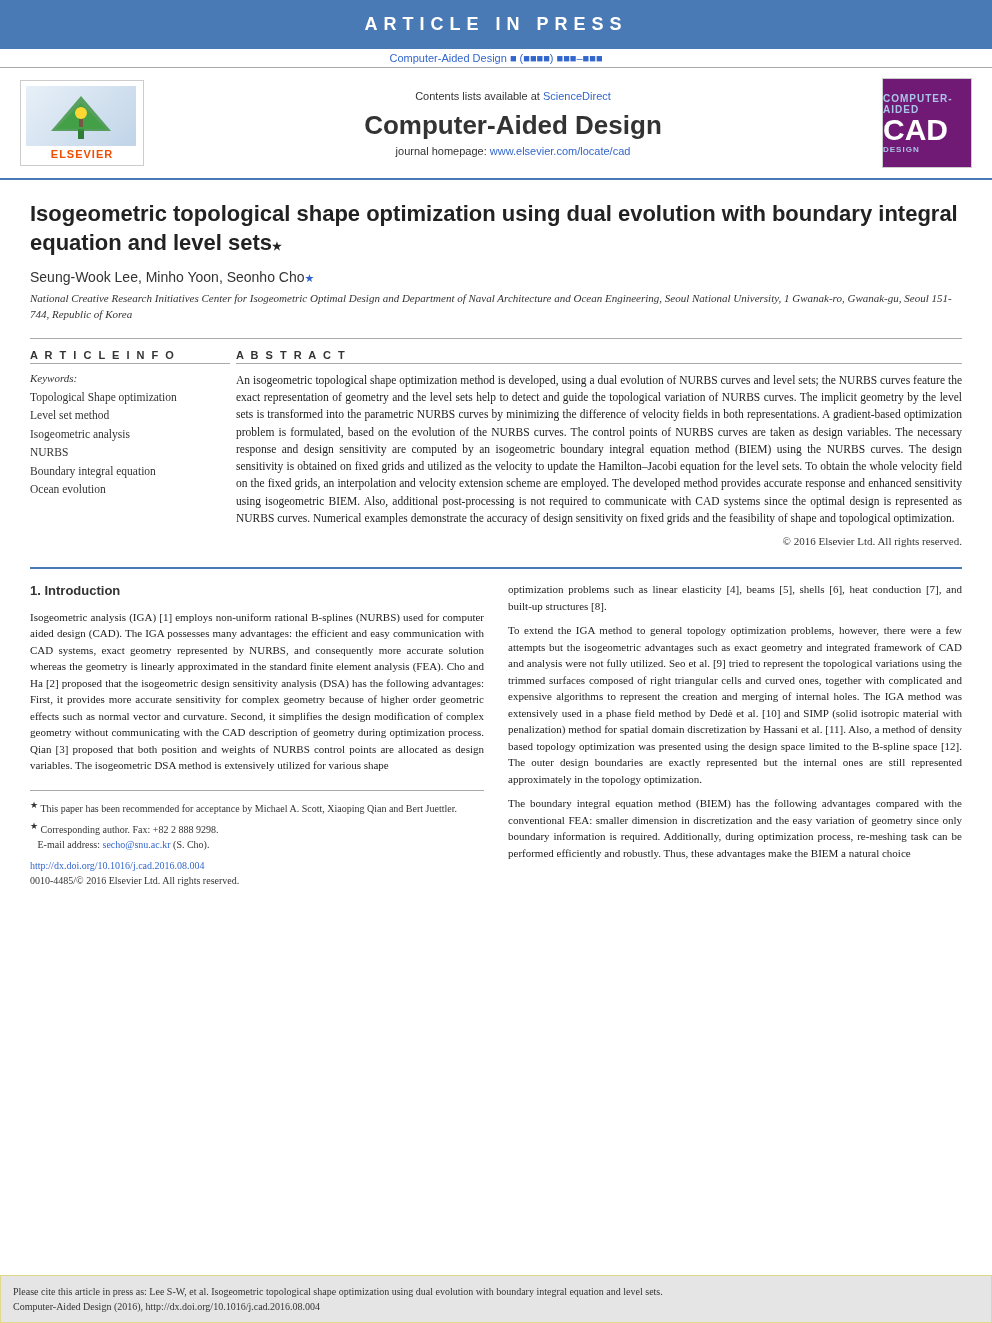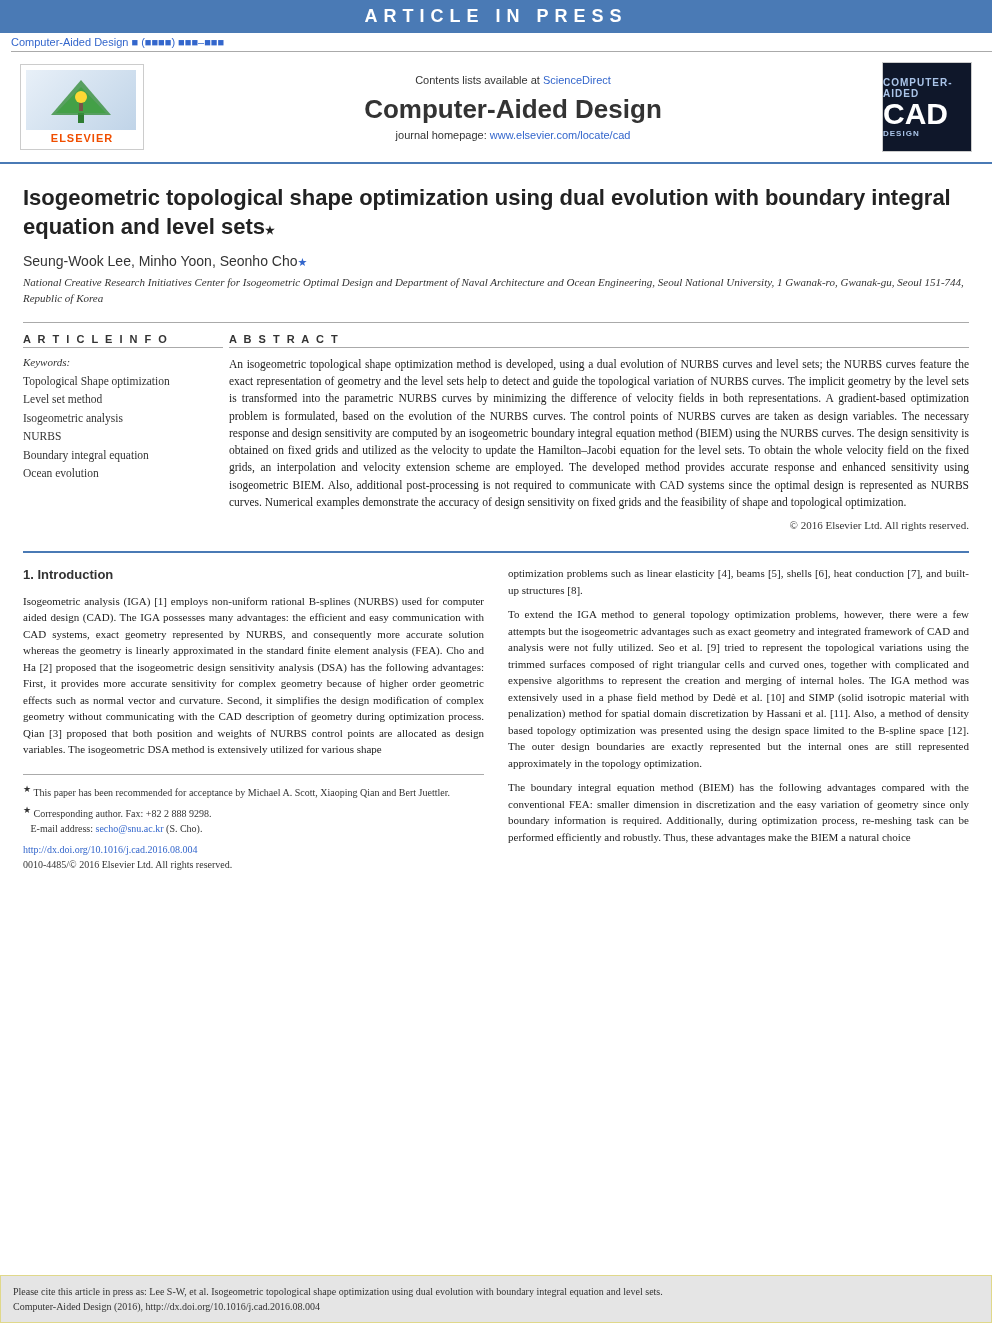--- a/index.html
+++ b/index.html
@@ -9,36 +9,35 @@
       width: 992px;
       min-height: 1323px;
       position: relative;
       overflow-x: hidden;
     }
 
     
     .article-in-press-banner {
       background: #4a7ab5;
       text-align: center;
-      padding: 6px 0;
+      padding: 14px 0;
       color: white;
       font-size: 18px;
       font-weight: bold;
       letter-spacing: 6px;
       font-family: Arial, sans-serif;
     }
 
     .journal-info-bar {
-      text-align: left;
+      text-align: center;
       padding: 3px 0;
       font-size: 11px;
       color: #3366cc;
       font-family: Arial, sans-serif;
       border-bottom: 1px solid #aaa;
-      margin-left: 11px;
     }
 
     
     .header-section {
       display: flex;
       align-items: center;
       padding: 10px 20px;
       border-bottom: 2px solid #4a7ab5;
     }
 
@@ -109,31 +108,31 @@
       color: #3366cc;
     }
 
     .cad-logo-box {
       width: 90px;
       height: 90px;
       border: 1px solid #ccc;
       display: flex;
       align-items: center;
       justify-content: center;
-      background: #0f172a;
+      background: #701a75;
       color: white;
       font-size: 28px;
       font-weight: bold;
       font-family: Arial, sans-serif;
       flex-shrink: 0;
     }
 
     
     .main-content {
-      padding: 20px 23px;
+      padding: 20px 30px;
     }
 
     
     .paper-title {
       font-size: 22px;
       font-weight: bold;
       color: #222;
       line-height: 1.3;
       margin-bottom: 12px;
       font-family: Arial, sans-serif;

